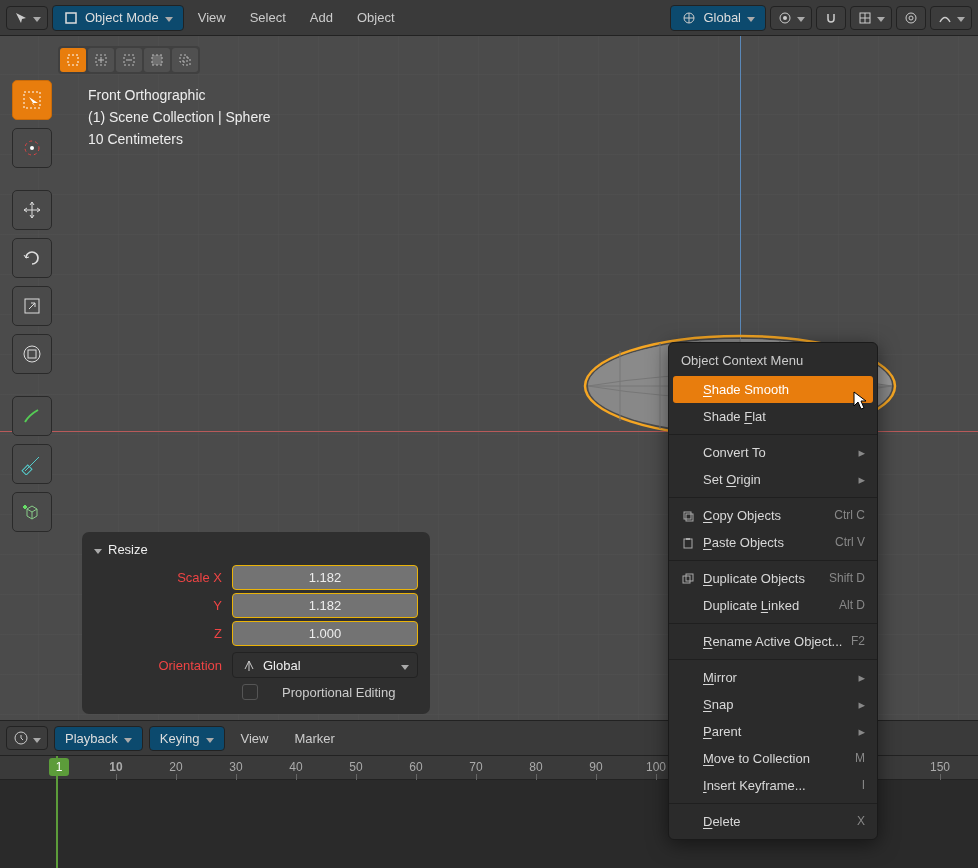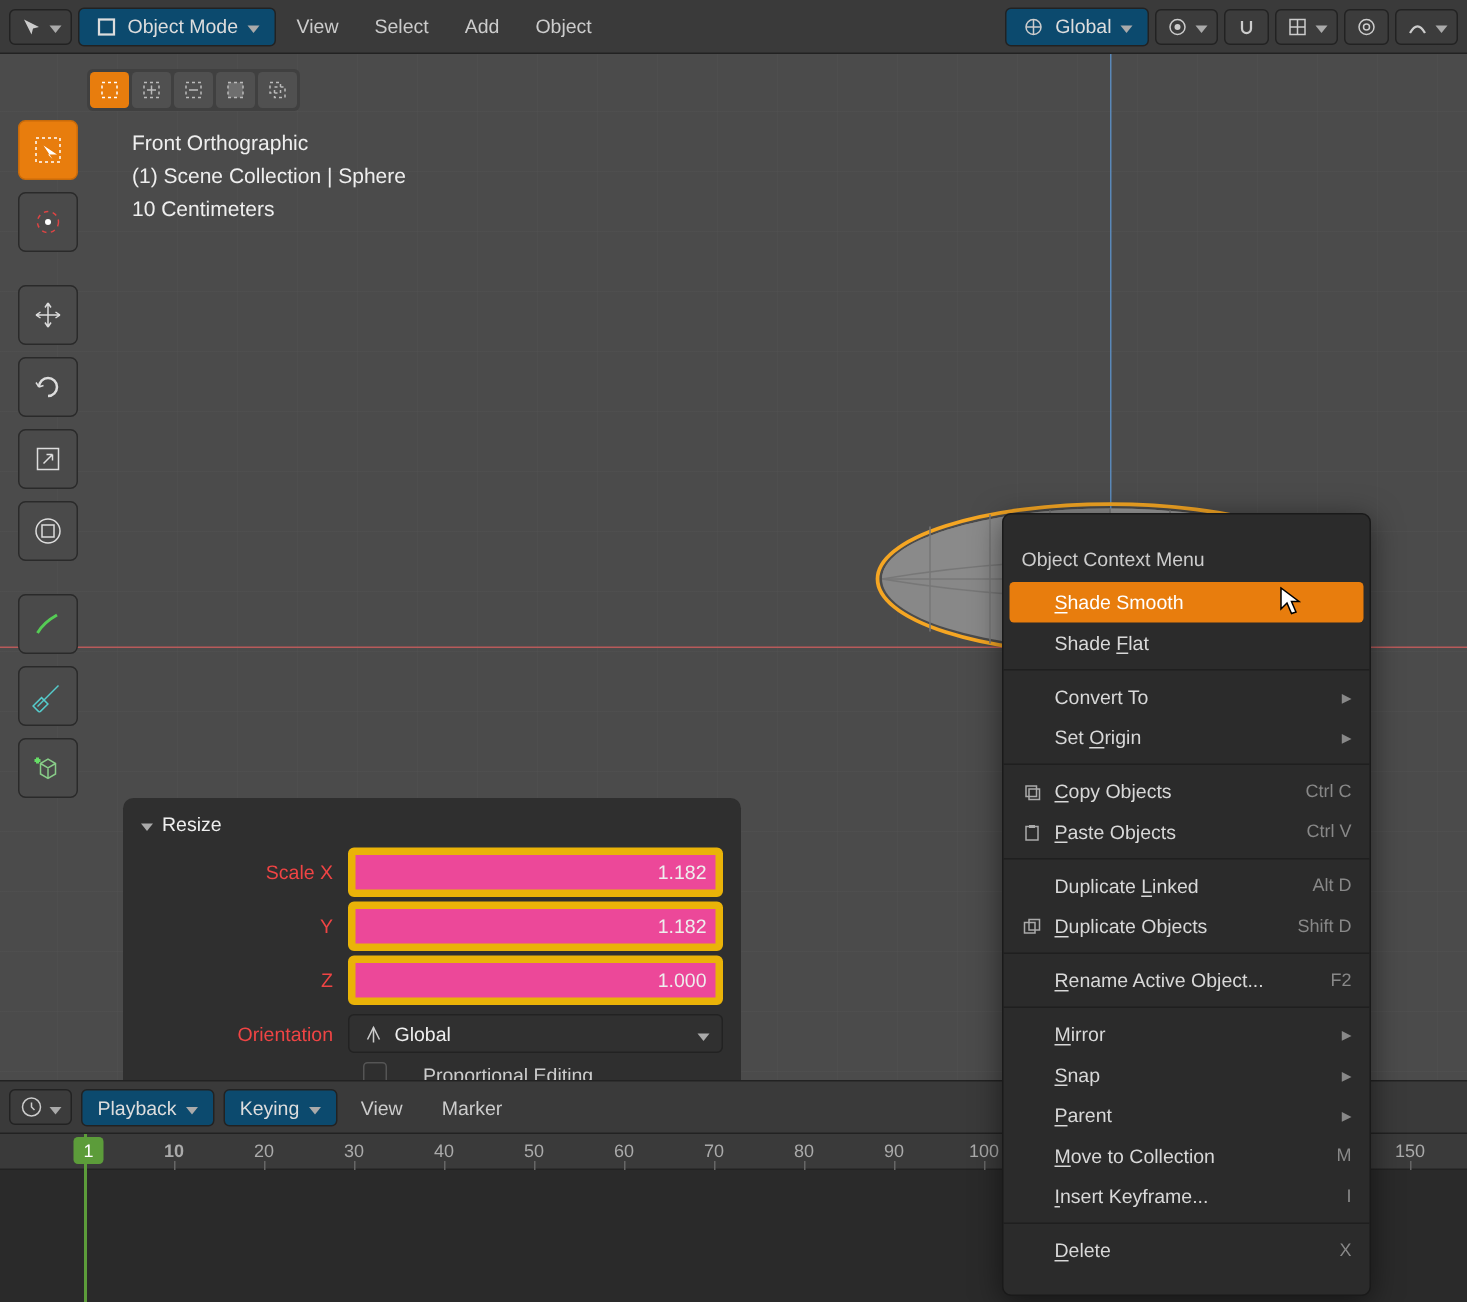--- a/index.html
+++ b/index.html
@@ -26,30 +26,30 @@
 .view-label div { white-space: nowrap; }
 
 .left-toolbar { position: absolute; top: 44px; left: 12px; display: flex; flex-direction: column; gap: 8px; }
 .tool { width: 40px; height: 40px; background: #4a4a4a; border: 1px solid #2a2a2a; border-radius: 5px; display: flex; align-items: center; justify-content: center; cursor: pointer; }
 .tool.active { background: #e87d0d; border-color: #c96b0a; }
 .gap { height: 6px; }
 
 .sphere-shape { position: absolute; left: 580px; top: 295px; width: 320px; height: 110px; }
 .sphere-svg { overflow: visible; }
 
-.panel { position: absolute; left: 82px; top: 496px; width: 412px; background: rgba(45,45,45,0.92); border-radius: 7px; padding: 10px 12px 14px; }
+.panel { position: absolute; left: 82px; top: 496px; width: 348px; background: rgba(45,45,45,0.92); border-radius: 7px; padding: 10px 12px 14px; }
 .panel-head { display: flex; align-items: center; gap: 6px; color: #eee; cursor: pointer; margin-bottom: 8px; }
 .panel-row { display: flex; align-items: center; margin-top: 3px; }
 .panel-row .lbl { width: 138px; text-align: right; padding-right: 10px; color: #ef4444; }
-.num-field { flex: 1; background: #ec4899; border: 5px solid #eab308; border-radius: 4px; text-align: right; padding: 4px 6px; color: #eee; position: relative; }
+.num-field { flex: 1; background: #737373; border: 1px solid #eab308; border-radius: 4px; text-align: center; padding: 4px 6px; color: #eee; position: relative; }
 .select-field { flex: 1; background: #303030; border: 1px solid #222; border-radius: 4px; padding: 4px 8px; color: #eee; display: flex; align-items: center; gap: 6px; cursor: pointer; }
 .chk { width: 16px; height: 16px; border: 1px solid #555; border-radius: 3px; margin-right: 6px; }
 .chk-row { display: flex; align-items: center; margin-top: 6px; margin-left: 148px; color: #ccc; gap: 18px; }
 
-.ctx-menu { position: absolute; left: 668px; top: 342px; width: 246px; background: #2b2b2b; border: 1px solid #1a1a1a; border-radius: 6px; box-shadow: 0 4px 20px rgba(0,0,0,0.5); padding: 16px 0; z-index: 50; }
+.ctx-menu { position: absolute; left: 668px; top: 342px; width: 210px; background: #2b2b2b; border: 1px solid #1a1a1a; border-radius: 6px; box-shadow: 0 4px 20px rgba(0,0,0,0.5); padding: 4px 0; z-index: 50; }
 .ctx-title { padding: 6px 12px 8px; color: #ccc; font-size: 13px; }
 .ctx-item { padding: 5px 12px; display: flex; align-items: center; color: #d8d8d8; cursor: pointer; line-height: 17px; }
 .ctx-item.hl { background: #e87d0d; color: #fff; border-radius: 3px; margin: 0 4px; padding: 5px 8px; }
 .ctx-item .spacer { flex: 1; }
 .ctx-item .sc { color: #888; font-size: 12px; }
 .ctx-item .sub { color: #888; }
 .ctx-item .und { text-decoration: underline; text-underline-offset: 2px; }
 .ctx-sep { height: 1px; background: #1f1f1f; margin: 4px 0; }
 .ctx-item .ii { width: 22px; display: inline-flex; color: #aaa; }
 
@@ -339,35 +339,35 @@
             <rect x="3" y="3" width="8" height="9" fill="none" stroke="#aaa"></rect>
             <rect x="5" y="2" width="4" height="2" fill="#aaa"></rect>
           </svg>
         </span>
         <span><span class="und">P</span>aste Objects</span>
         <span class="spacer"></span>
         <span class="sc">Ctrl V</span>
       </div>
       <div class="ctx-sep"></div>
       <div class="ctx-item">
-        <span class="ii"></span>
-        <span>Duplicate <span class="und">L</span>inked</span>
-        <span class="spacer"></span>
-        <span class="sc">Alt D</span>
-      </div>
-      <div class="ctx-item">
         <span class="ii">
           <svg width="14" height="14">
             <rect x="2" y="4" width="7" height="7" fill="none" stroke="#aaa"></rect>
             <rect x="5" y="2" width="7" height="7" fill="none" stroke="#aaa"></rect>
           </svg>
         </span>
         <span><span class="und">D</span>uplicate Objects</span>
         <span class="spacer"></span>
         <span class="sc">Shift D</span>
+      </div>
+      <div class="ctx-item">
+        <span class="ii"></span>
+        <span>Duplicate <span class="und">L</span>inked</span>
+        <span class="spacer"></span>
+        <span class="sc">Alt D</span>
       </div>
       <div class="ctx-sep"></div>
       <div class="ctx-item">
         <span class="ii"></span>
         <span><span class="und">R</span>ename Active Object...</span>
         <span class="spacer"></span>
         <span class="sc">F2</span>
       </div>
       <div class="ctx-sep"></div>
       <div class="ctx-item">

